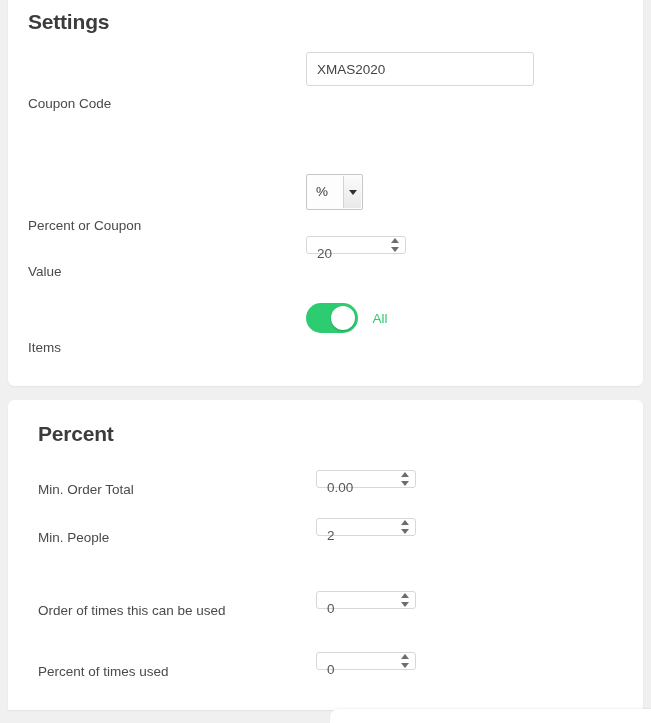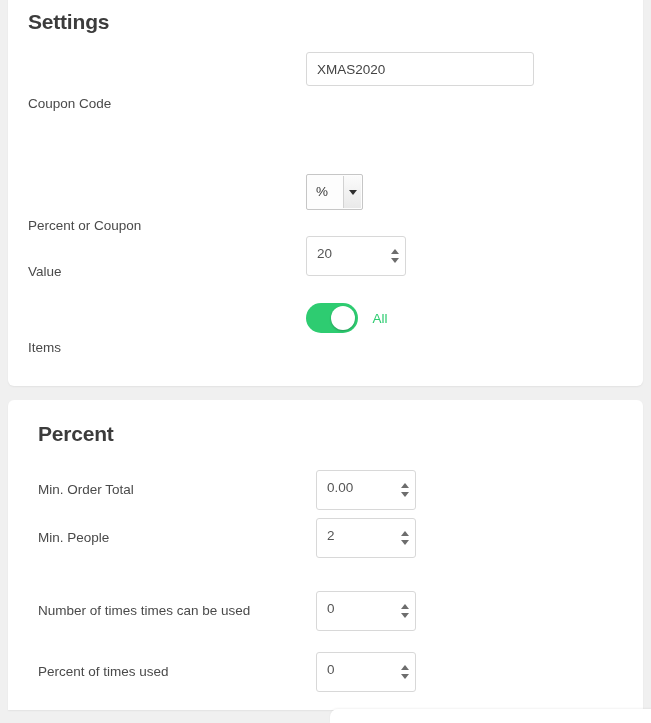--- a/index.html
+++ b/index.html
@@ -92,21 +92,21 @@
     font-size: 13.5px;
     color: #444;
     font-family: "Liberation Sans", sans-serif;
     outline: none;
   }
   input.txt::placeholder { color: #b0b0b0; }
 
   
   .numwrap {
     box-sizing: border-box;
-    height: 40px;
+    height: 18px;
     border: 1px solid #d8d8d8;
     border-radius: 3px;
     background: #fff;
     position: relative;
     display: inline-block;
   }
   .numwrap input {
     box-sizing: border-box;
     border: 0;
     outline: none;
@@ -289,21 +289,21 @@
           <input type="text" value="2" style="">
           <span class="spin">
             <span class="up"></span>
               <span class="dn"></span>
           </span>
         </div>
       </div>
     </div>
 
     <div class="row" style="top:195px;">
-      <div class="row-label" style="top:9px;">Number of times times can be used</div>
+      <div class="row-label" style="top:9px;">Order of times this can be used</div>
       <div class="field" style="left:308px; top:-4px;">
         <div class="numwrap" style="width:100px;">
           <input type="text" value="0" style="">
           <span class="spin">
             <span class="up"></span>
               <span class="dn"></span>
           </span>
         </div>
       </div>
     </div>

